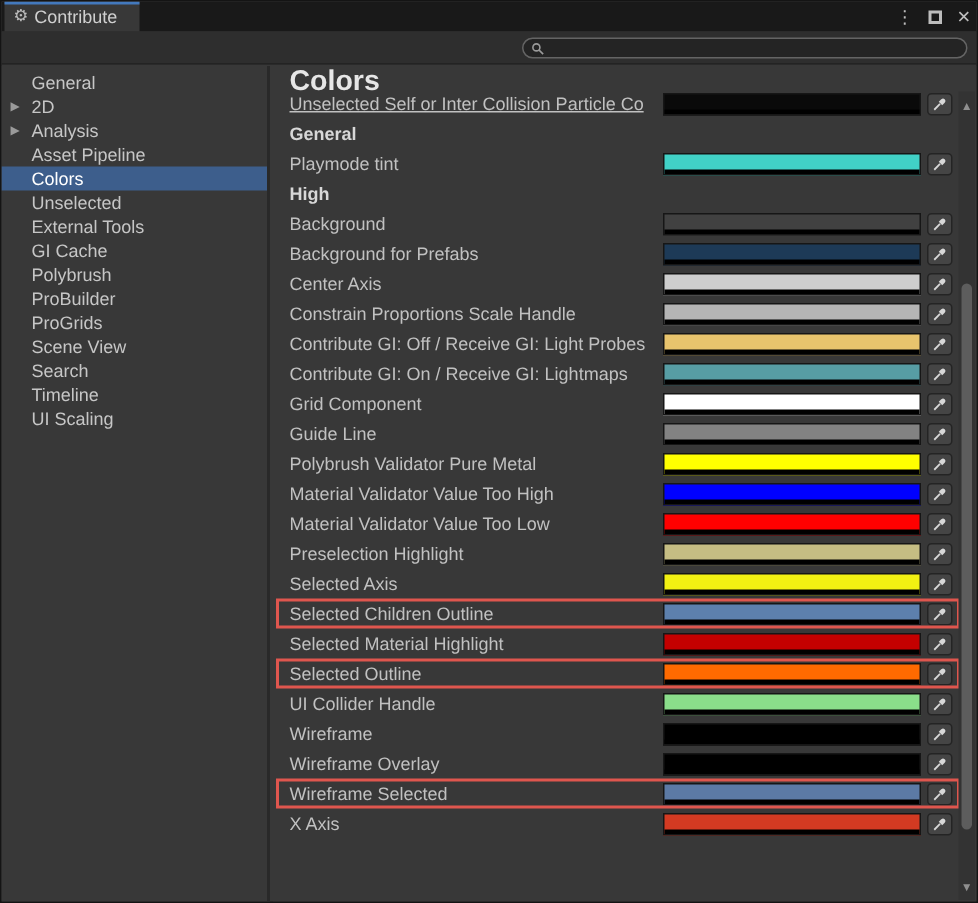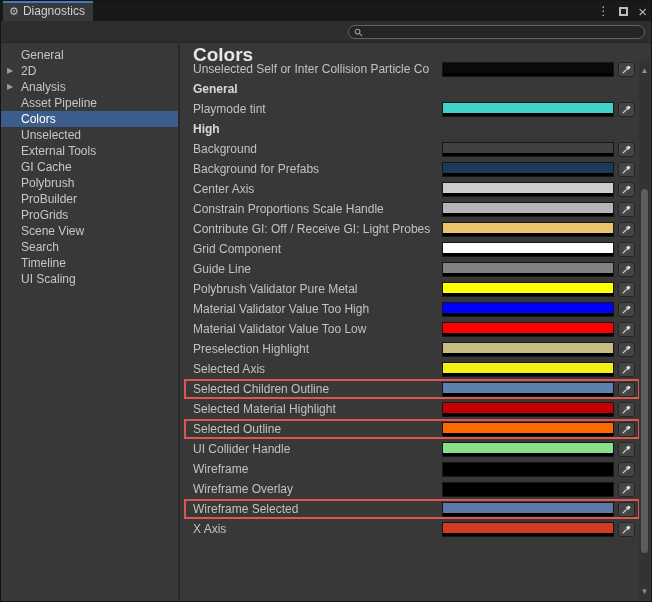--- a/index.html
+++ b/index.html
@@ -32,21 +32,21 @@
   .sidebar { position:absolute; left:0; top:0; bottom:0; width:179px; background:#383838; border-right:2px solid #292929; padding-top:3px; }
   .side-item { position:relative; height:16px; line-height:16px; padding-left:20px; color:#c6c6c6; cursor:pointer; white-space:nowrap; }
   .side-item.selected { background:#3d5e8c; color:#fff; }
   .side-item .arrow { position:absolute; left:6px; top:0; font-size:8px; color:#9a9a9a; line-height:16px; }
 
   .main { position:absolute; left:181px; top:0; right:0; bottom:0; background:#383838; overflow:hidden; }
   .panel-title { position:absolute; top:0; left:0; right:0; height:17px; background:#383838; z-index:3;
                  padding-left:11px; font-size:19px; font-weight:bold; color:#e6e6e6; line-height:21px; }
   .rowlist { position:absolute; top:16px; left:0; right:0; bottom:0; overflow:hidden; }
   .row { position:relative; height:20px; display:flex; align-items:center; }
-  .row:first-child { margin-top:-1px; }
+  .row:first-child { margin-top:-1px;text-decoration:underline; }
   .row .lbl { flex:1; padding-left:11px; white-space:nowrap; overflow:hidden; color:#c1c1c1; }
   .row.section .lbl { font-weight:bold; color:#d8d8d8; }
   .swatch-group { flex:none; display:flex; align-items:center; gap:4px; margin-right:16px; }
   .swatch { position:relative; width:172px; height:15px; border:1px solid #161616; background:#888; cursor:pointer; }
   .alpha { position:absolute; left:0; right:0; bottom:0; height:3px; background:#000; }
   .alpha .fill { height:100%; background:#fff; }
   .dropper-btn { width:17px; height:15px; background:#454545; border:1px solid #242424; border-radius:3px;
                  display:flex; align-items:center; justify-content:center; cursor:pointer; }
   .hl-box { position:absolute; left:2px; right:11px; top:0px; height:20px; border:2px solid #df564e; z-index:2; pointer-events:none; }
 
@@ -59,21 +59,21 @@
 </style>
 </head>
 <body>
 
 <div class="window">
 
   <div class="titlebar">
     <div class="tab">
       <div class="accent"></div>
       <span class="gear">⚙</span>
-      <span class="tab-label">Diagnostics</span>
+      <span class="tab-label">Contribute</span>
     </div>
     <div class="win-controls">
       <span class="kebab">⋮</span>
       <span class="maxbox"></span>
       <span class="closex">×</span>
     </div>
   </div>
 
   <div class="toolbar">
     <div class="searchbox">
@@ -252,20 +252,34 @@
       </span>
       <span class="dropper-btn">
         <svg width="11" height="11" viewBox="0 0 12 12">
           <path d="M2 10 L6.2 5.8" stroke="#d8d8d8" stroke-width="1.3" fill="none"></path>
           <path d="M5.3 4.2 L7.8 6.7 L9.6 4.9 A1.7 1.7 0 0 0 7.1 2.4 Z" fill="#d8d8d8"></path>
         </svg>
       </span>
     </span>
   </div>
           <div class="row">
+    <span class="lbl">Contribute GI: On / Receive GI: Lightmaps</span>
+    <span class="swatch-group">
+      <span class="swatch" style="background: rgb(87, 157, 164);">
+        <span class="alpha"><span class="fill" style="width: 100%;"></span></span>
+      </span>
+      <span class="dropper-btn">
+        <svg width="11" height="11" viewBox="0 0 12 12">
+          <path d="M2 10 L6.2 5.8" stroke="#d8d8d8" stroke-width="1.3" fill="none"></path>
+          <path d="M5.3 4.2 L7.8 6.7 L9.6 4.9 A1.7 1.7 0 0 0 7.1 2.4 Z" fill="#d8d8d8"></path>
+        </svg>
+      </span>
+    </span>
+  </div>
+          <div class="row">
     <span class="lbl">Grid Component</span>
     <span class="swatch-group">
       <span class="swatch" style="background: rgb(255, 255, 255);">
         <span class="alpha"><span class="fill" style="width: 12%;"></span></span>
       </span>
       <span class="dropper-btn">
         <svg width="11" height="11" viewBox="0 0 12 12">
           <path d="M2 10 L6.2 5.8" stroke="#d8d8d8" stroke-width="1.3" fill="none"></path>
           <path d="M5.3 4.2 L7.8 6.7 L9.6 4.9 A1.7 1.7 0 0 0 7.1 2.4 Z" fill="#d8d8d8"></path>
         </svg>

